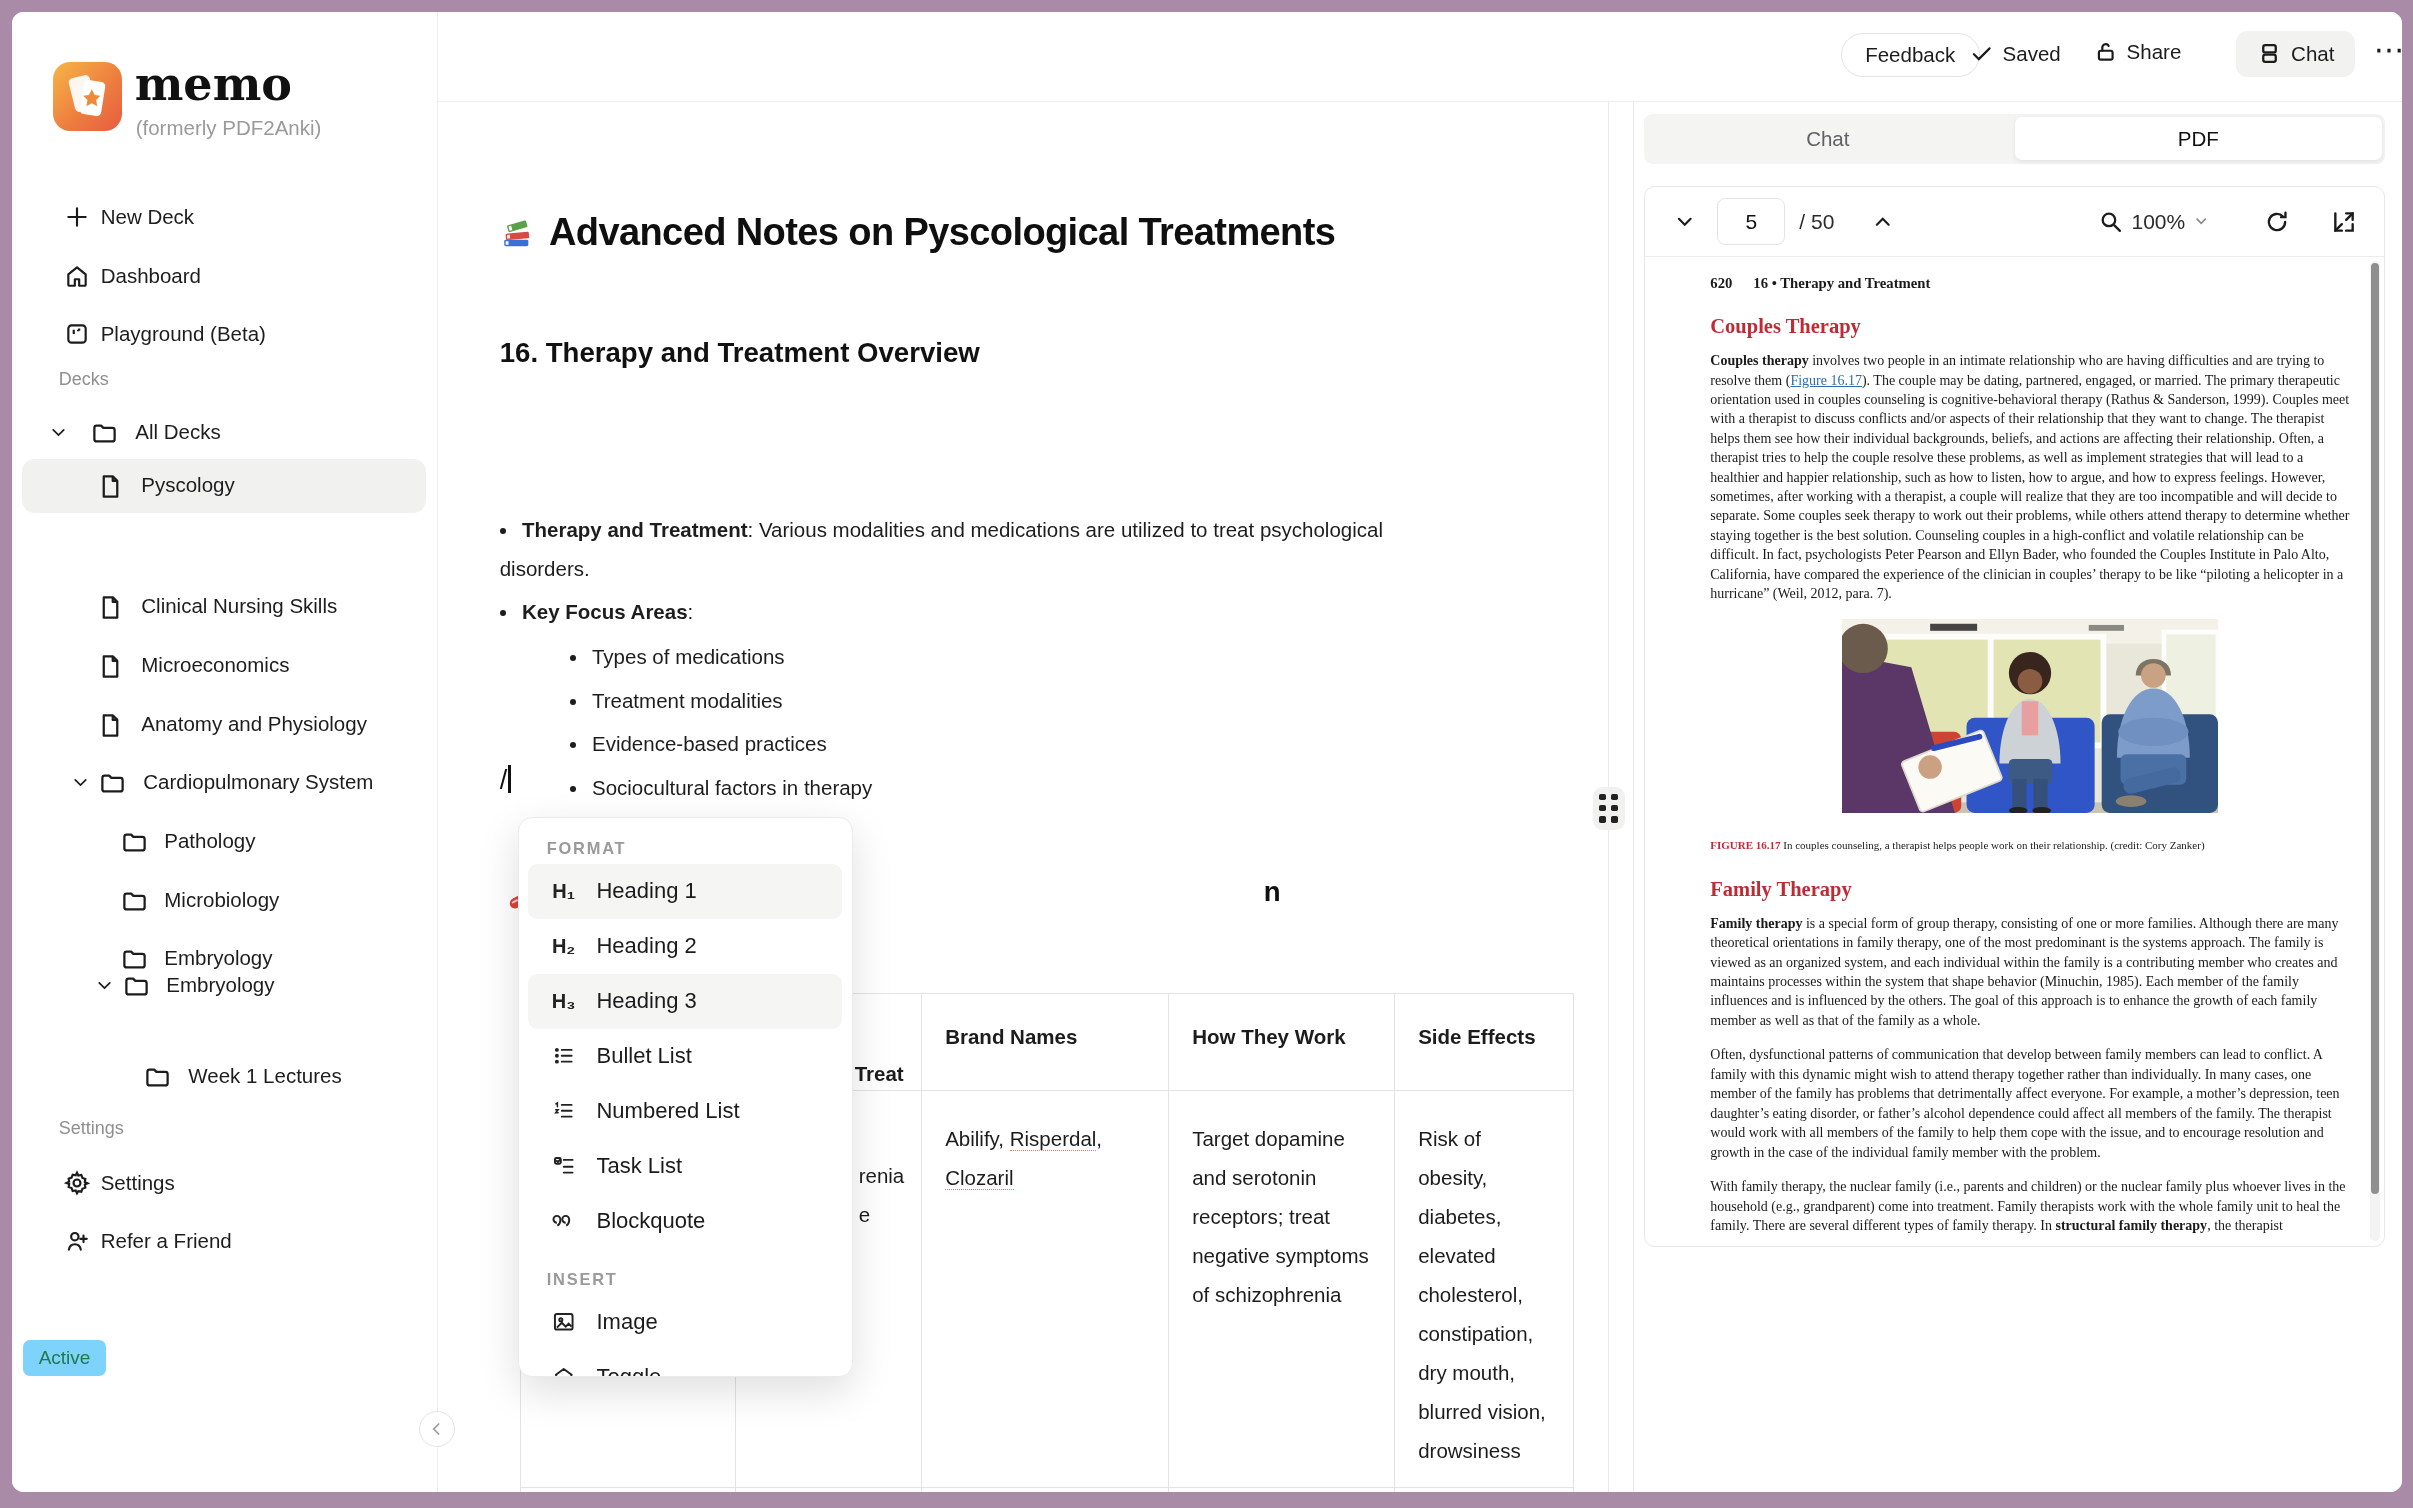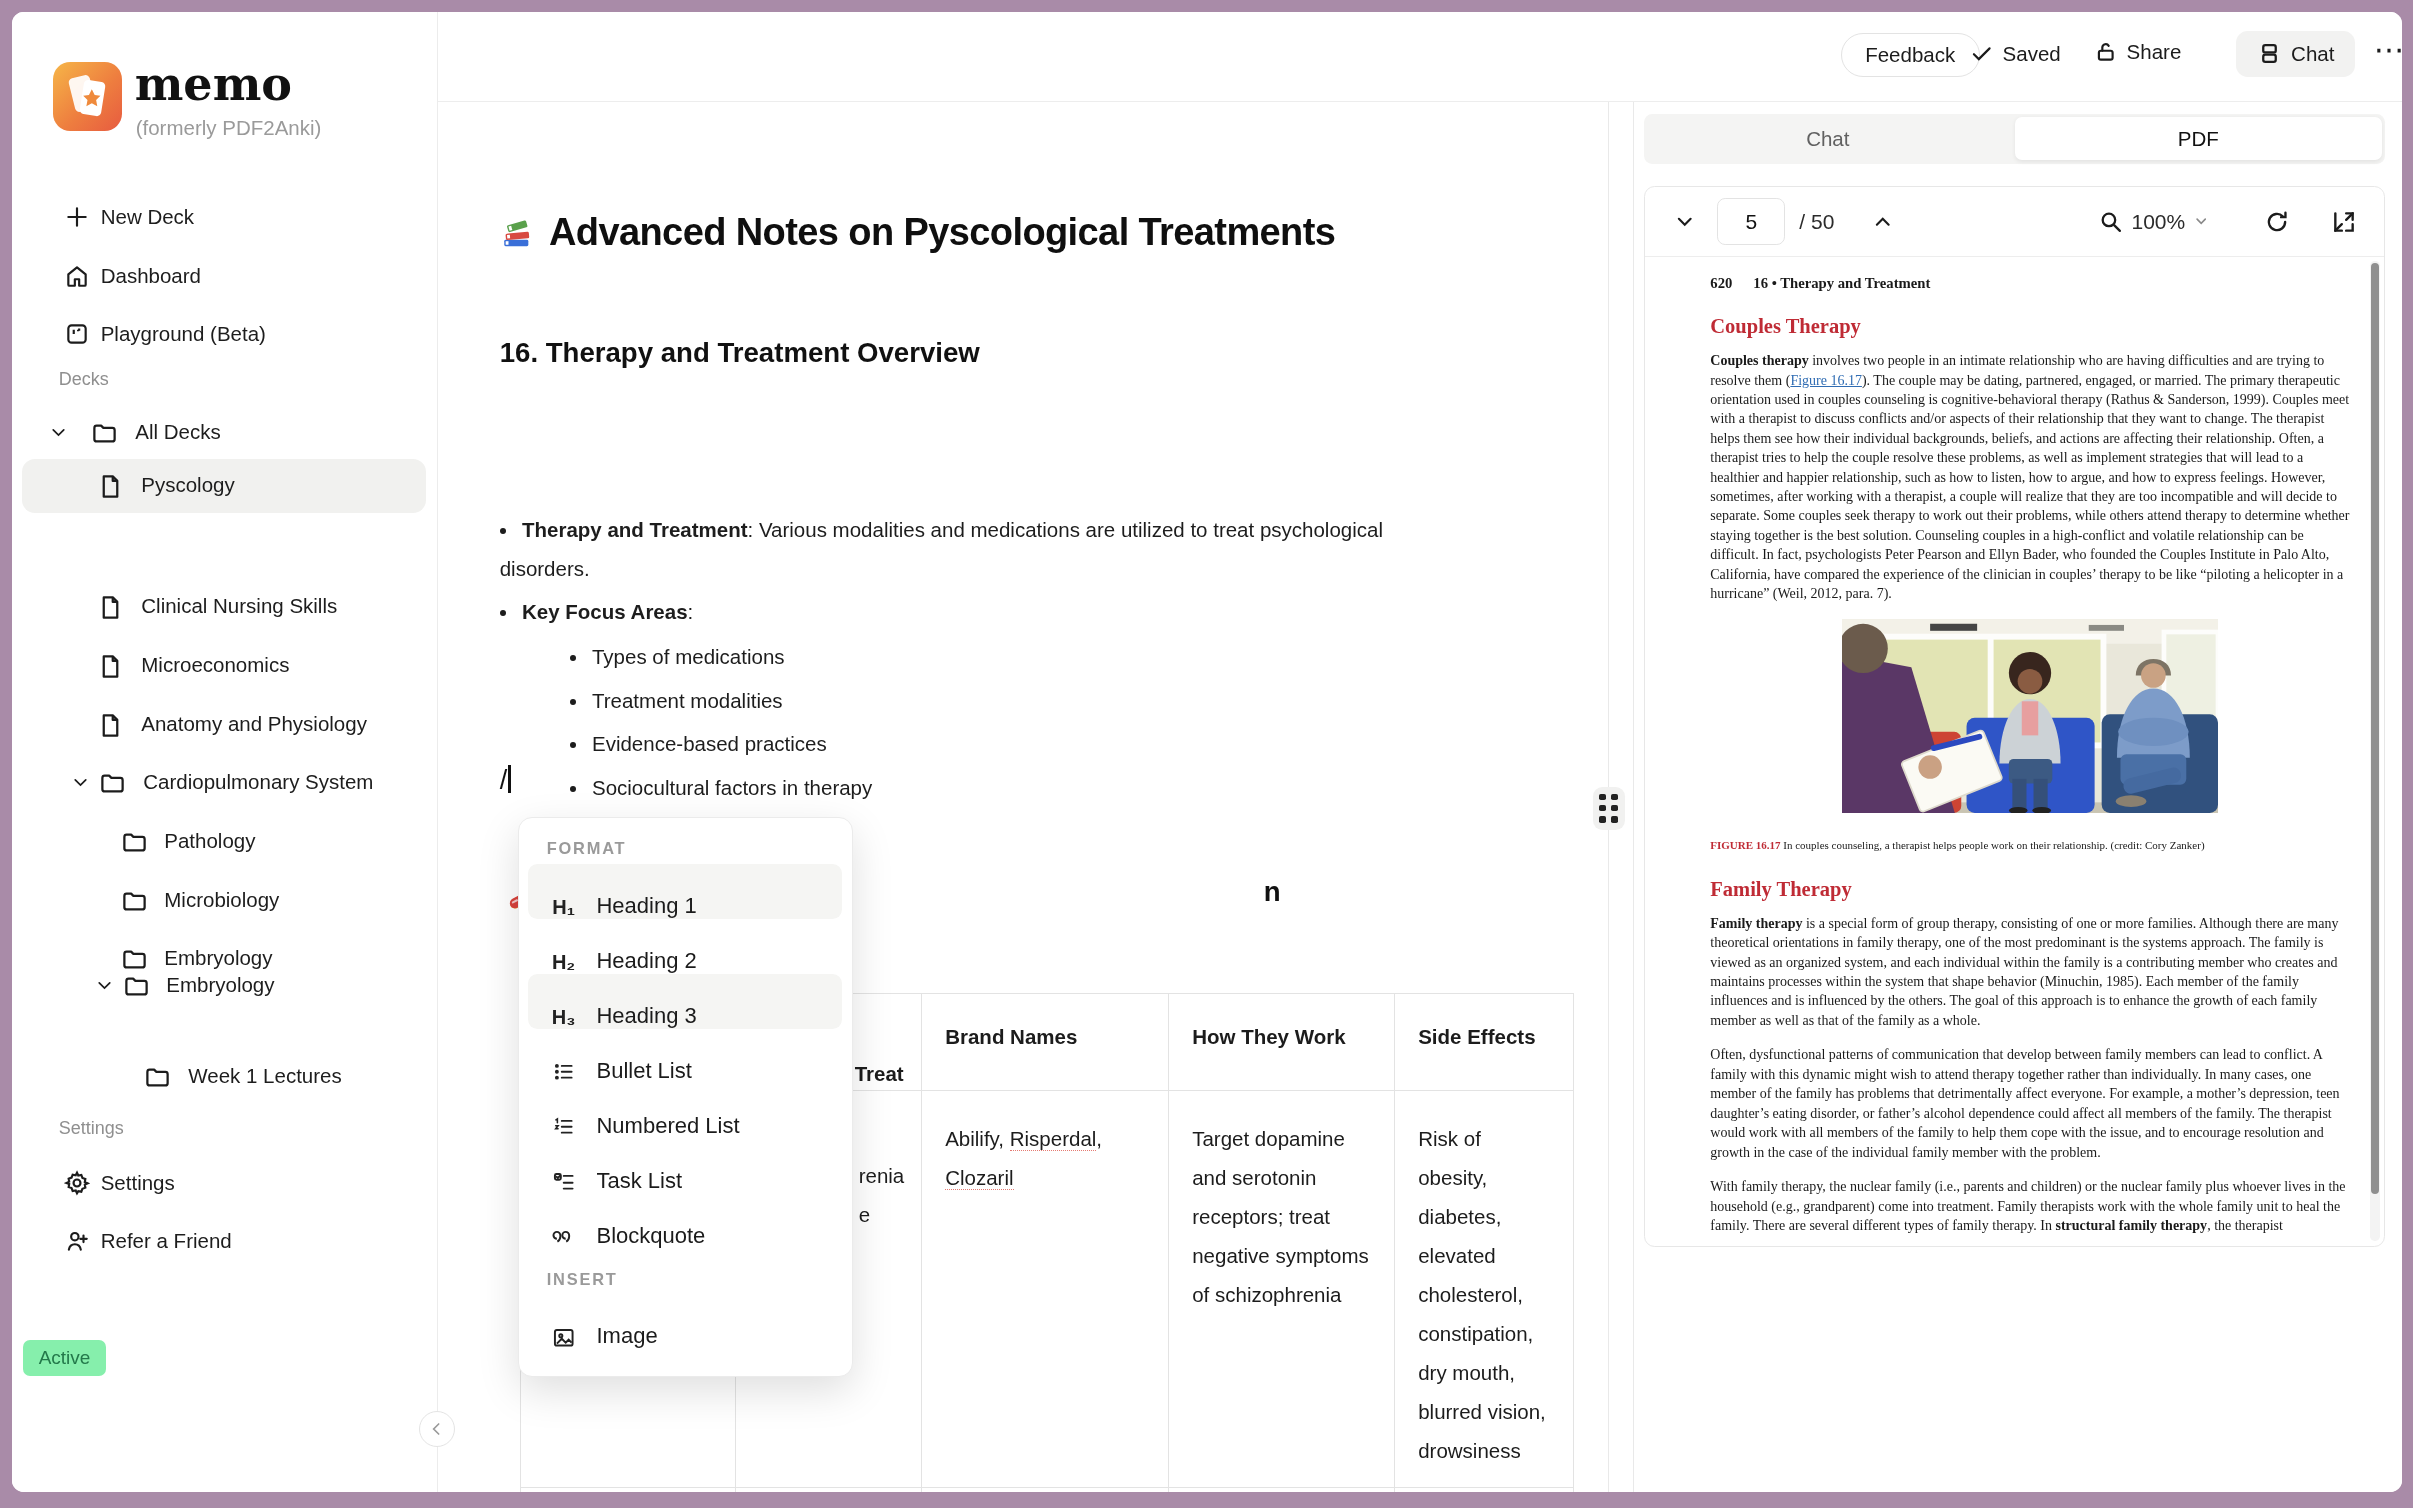--- a/index.html
+++ b/index.html
@@ -18,21 +18,21 @@
   .logo-sub { position:absolute; left:83px; top:54px; font-size:20.5px; color:#9a9a9a; white-space:nowrap; }
   .snav { position:absolute; left:0; width:426px; height:52px; display:flex; align-items:center; cursor:pointer; }
   .snav .ic { position:absolute; left:52px; width:26px; height:26px; }
   .snav .lbl { position:absolute; left:89px; font-size:20.5px; color:#1d1d1d; white-space:nowrap; }
   .slabel { position:absolute; left:47px; font-size:18px; color:#8f8f8f; }
   .trow { position:absolute; left:10.6px; width:404px; height:54px; border-radius:13px; cursor:pointer; }
   .trow.sel { background:#f1f1ef; }
   .trow .chev { position:absolute; top:16.4px; width:21px; height:21px; }
   .trow .fic { position:absolute; top:14px; width:27px; height:27px; }
   .trow .tl { position:absolute; top:14px; font-size:20.5px; color:#1d1d1d; white-space:nowrap; }
-  .badge { position:absolute; left:11.7px; top:1328px; background:#86efac; color:#23784a;
+  .badge { position:absolute; left:11.7px; top:1328px; background:#7dd3fc; color:#23784a;
            font-size:19px; padding:7px 15.3px; border-radius:7px; }
   .ucard { position:absolute; left:11.7px; top:1392px; width:401px; height:88px; border:1.2px solid #ececec;
            border-radius:11.7px; background:#fff; }
   .avatar { position:absolute; left:20px; top:15.3px; width:56px; height:56px; border-radius:50%; overflow:hidden; }
   .uname { position:absolute; left:93px; top:16.4px; font-size:22px; color:#161616; }
   .umail { position:absolute; left:93px; top:48px; font-size:19px; color:#9a9a9a; }
   .collapse { position:absolute; left:407px; top:1399px; width:36px; height:36px; border-radius:50%;
               background:#fff; border:1.2px solid #e4e4e4; display:flex; align-items:center; justify-content:center;
               cursor:pointer; z-index:5; }
 
@@ -78,21 +78,21 @@
   .hcell { font-weight:bold; padding-top:23.5px; height:97px; }
   .r1 { min-height:352px; }
   .ru { border-bottom:1.8px dotted #e57a72; }
   .frag { position:absolute;margin-top:37px; }
 
   
   .dropdown { position:absolute; left:80px; top:715px; width:335px; height:560px; background:#fff;
               border:1.2px solid #ebebeb; border-radius:14px; box-shadow:0 14px 41px rgba(0,0,0,.13);
               overflow:hidden; z-index:20; }
   .dd-label { margin:21px 0 5.9px 28px; font-size:16.4px; letter-spacing:1.8px; color:#9a9a9a; font-weight:bold; }
-  .dd-item { display:flex; align-items:flex-end; height:55px; margin:0 9.4px; border-radius:9.4px;
+  .dd-item { display:flex; align-items:center; height:55px; margin:0 9.4px; border-radius:9.4px;
              padding-left:19px; gap:16.4px; font-size:22px; color:#1b1b1b; cursor:pointer; }
   .dd-item.hl { background:#f5f5f3; }
   .dd-ic { width:33px; display:flex; justify-content:center; font-weight:bold; font-size:20px; color:#222; }
 
   
   .handle { position:absolute; left:1581px; top:775px; width:32px; height:43px; background:#f1f1f0;
             border-radius:9.4px; z-index:6; display:grid; grid-template-columns:7px 7px; gap:4.7px;
             justify-content:center; align-content:center; cursor:col-resize; }
   .handle i { width:6.5px; height:6.5px; background:#222; border-radius:1.8px; }
 

